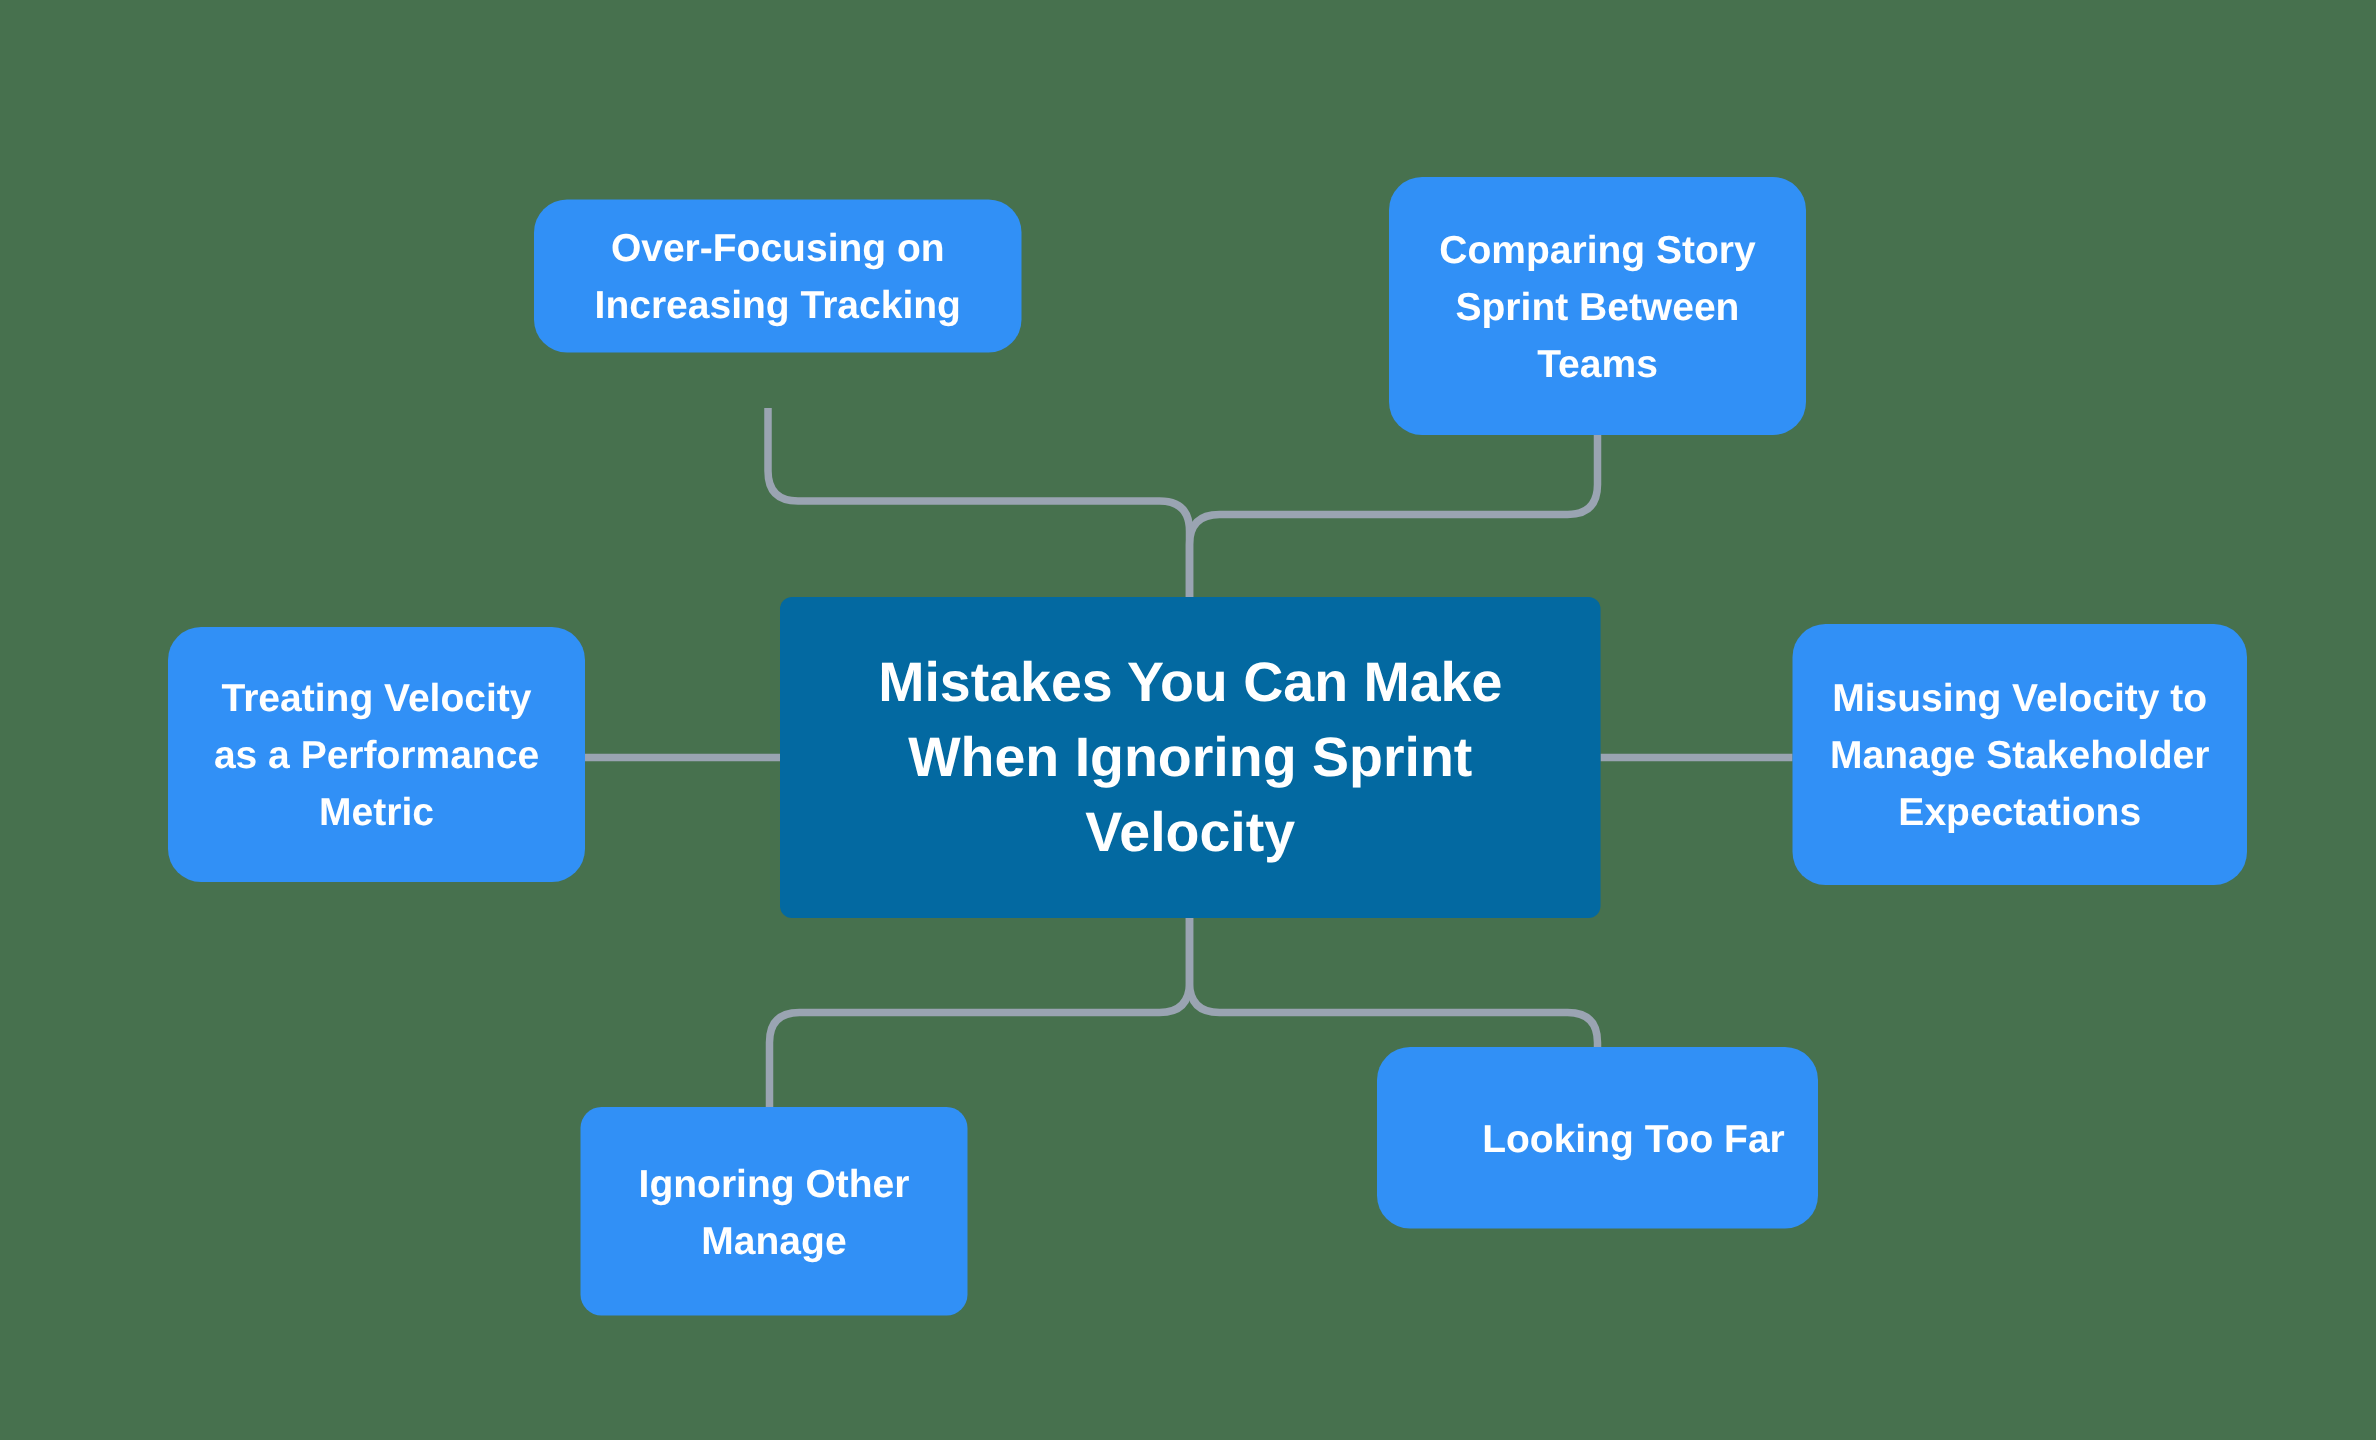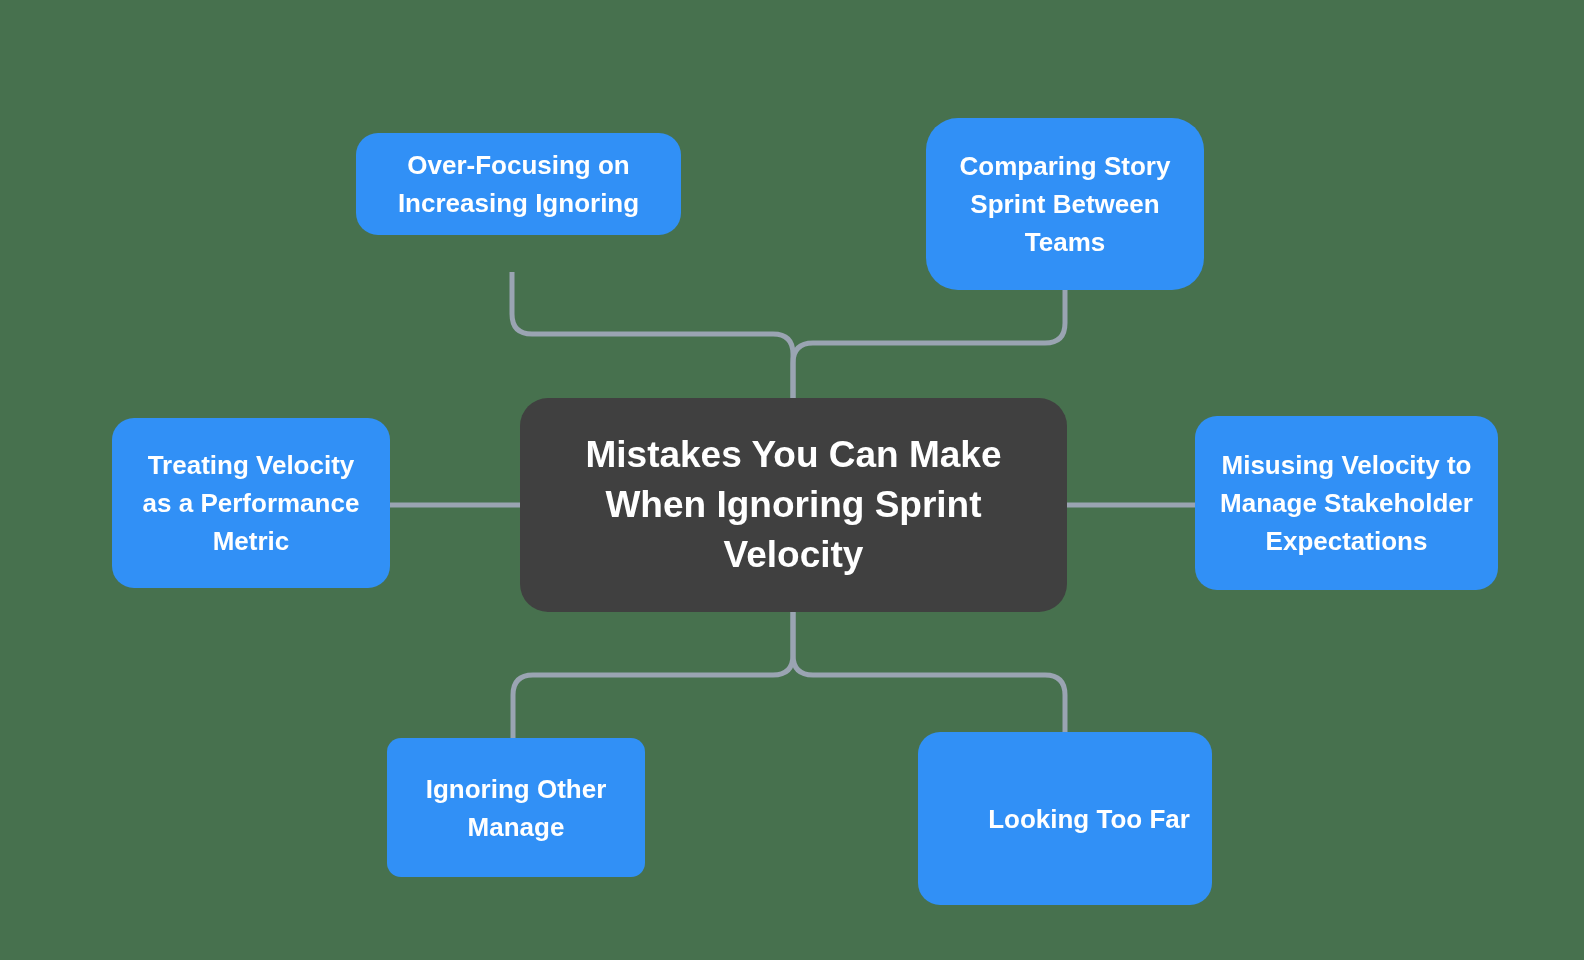--- a/index.html
+++ b/index.html
@@ -40,22 +40,22 @@
     font-weight: 700;
     box-sizing: border-box;
   }
   .node.child {
     background: #3190F6;
     border-radius: 22px;
     font-size: 26px;
     line-height: 38px;
   }
   .node.center {
-    background: #404040;
-    border-radius: 28px;
+    background: #0369a1;
+    border-radius: 8px;
     font-size: 37px;
     line-height: 50px;
     align-items: center;
   }
   .tline {
     display: block;
   }
 </style>
 </head>
 <body>
@@ -75,25 +75,25 @@
     <div class="node-text">
       <span class="tline">Mistakes You Can Make</span>
       <span class="tline">When Ignoring Sprint</span>
       <span class="tline">Velocity</span>
     </div>
   </div>
 
   <div class="node child" style="left:356px; top:133px; width:325px; height:102px;">
     <div class="node-text">
       <span class="tline">Over-Focusing on</span>
-      <span class="tline">Increasing Ignoring</span>
+      <span class="tline">Increasing Tracking</span>
     </div>
   </div>
 
-  <div class="node child" style="left:926px; top:118px; width:278px; height:172px;border-radius:32px;">
+  <div class="node child" style="left:926px; top:118px; width:278px; height:172px;">
     <div class="node-text">
       <span class="tline">Comparing Story</span>
       <span class="tline">Sprint Between</span>
       <span class="tline">Teams</span>
     </div>
   </div>
 
   <div class="node child" style="left:112px; top:418px; width:278px; height:170px;">
     <div class="node-text">
       <span class="tline">Treating Velocity</span>
@@ -110,19 +110,19 @@
     </div>
   </div>
 
   <div class="node child" style="left:387px; top:738px; width:258px; height:139px;border-radius:14px;">
     <div class="node-text">
       <span class="tline">Ignoring Other</span>
       <span class="tline">Manage</span>
     </div>
   </div>
 
-  <div class="node child" style="left:918px; top:732px; width:294px; height:173px;padding-left:48px;">
+  <div class="node child" style="left:918px; top:698px; width:294px; height:121px;padding-left:48px;">
     <div class="node-text">
       <span class="tline">Looking Too Far</span>
     </div>
   </div>
 
 </div>
 
 </body></html>

